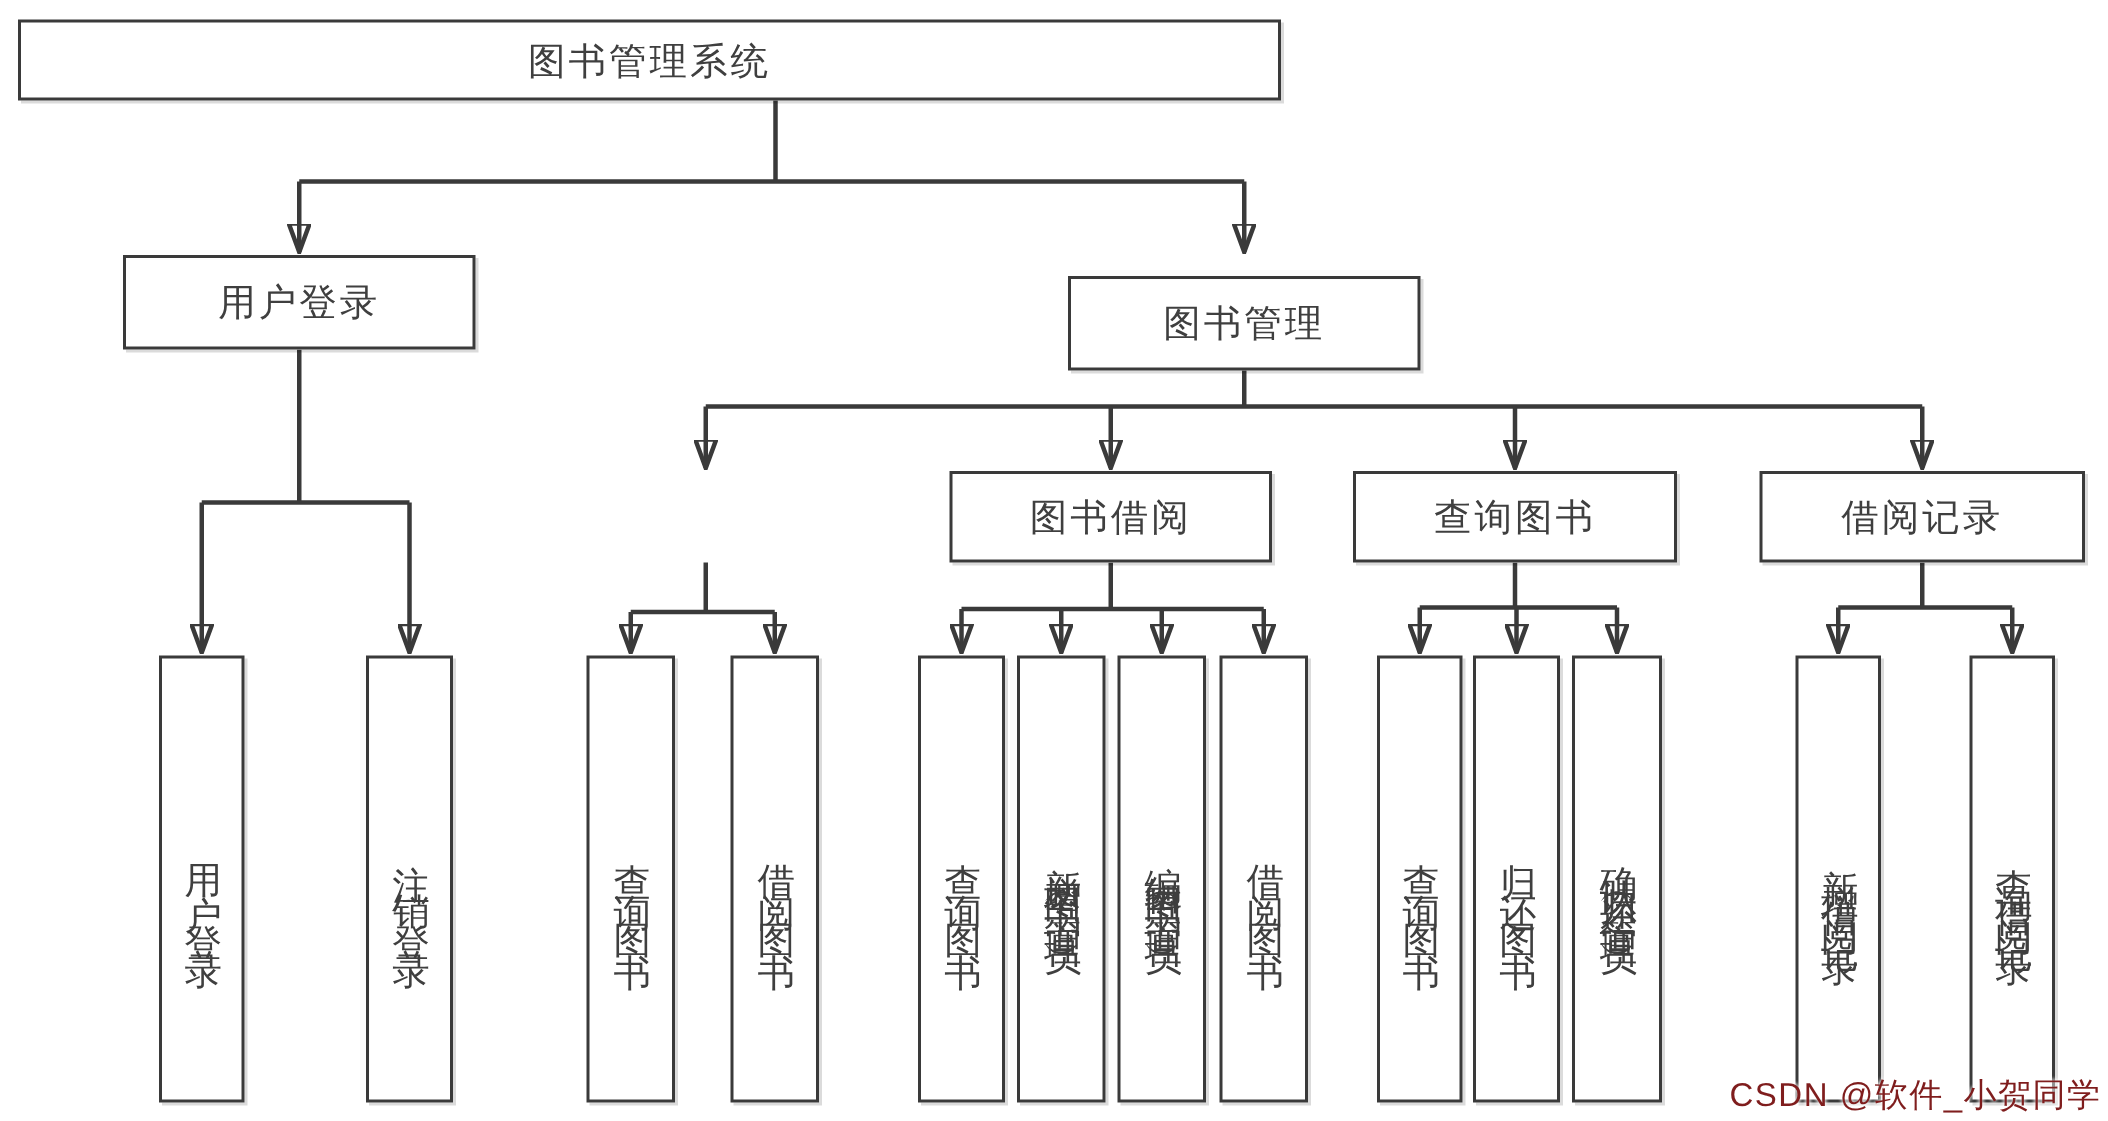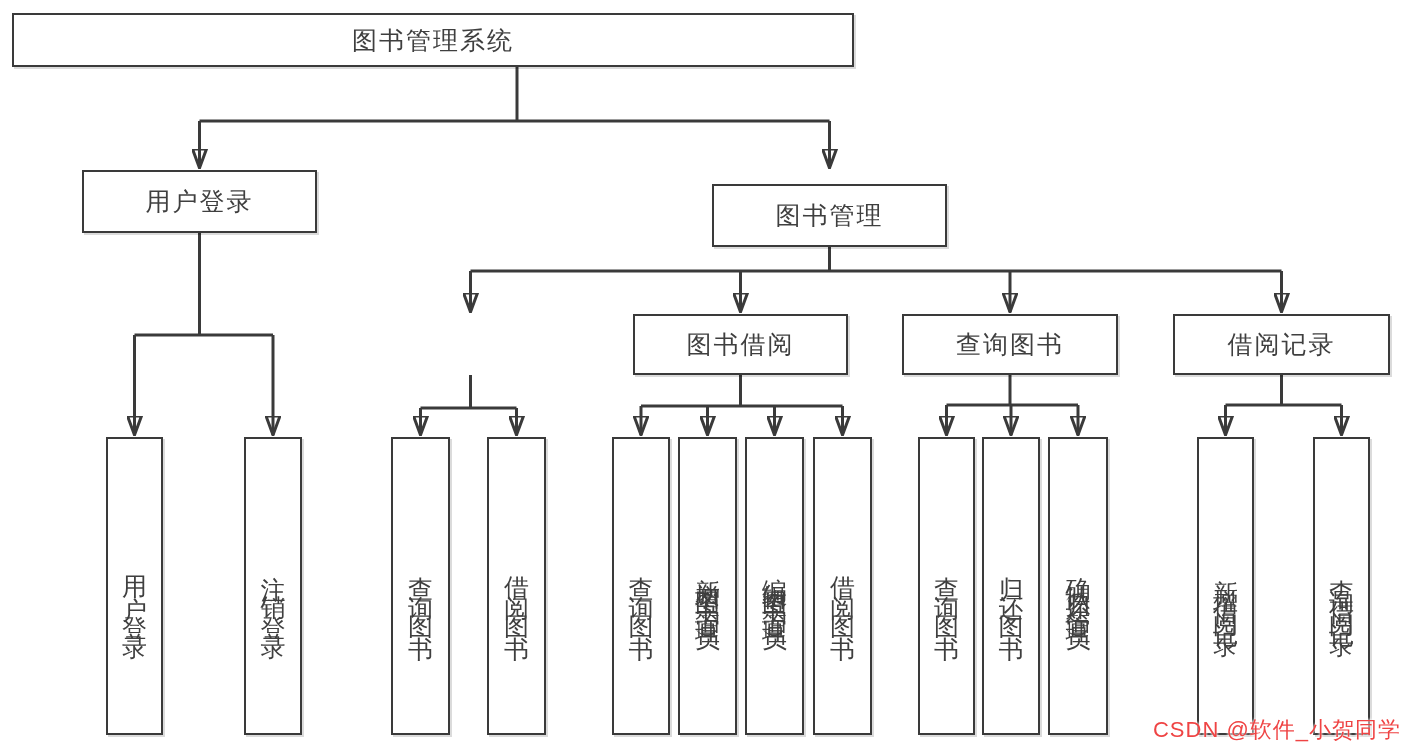--- a/index.html
+++ b/index.html
@@ -36,21 +36,21 @@
   .lf-c4{left:813px;width:59px;}
   .lf-d1{left:918px;width:57px;}
   .lf-d2{left:982px;width:58px;}
   .lf-d3{left:1048px;width:60px;}
   .lf-e1{left:1197px;width:57px;}
   .lf-e2{left:1313px;width:57px;}
   .wires{position:absolute;left:0;top:0;width:1405px;height:747px;pointer-events:none;}
   .wires path,.wires line{stroke:#3a3a3a;stroke-width:3;fill:none;}
   .watermark{
     position:absolute;right:4px;bottom:2px;font-size:22px;letter-spacing:1px;
-    color:#ef4444;text-shadow:0 0 3px #ffffff,0 0 3px #ffffff;
+    color:#7f1d1d;text-shadow:0 0 3px #ffffff,0 0 3px #ffffff;
   }
 </style>
 </head>
 <body>
 
 <div class="stage">
 
   <svg class="wires" viewBox="0 0 1405 747" xmlns="http://www.w3.org/2000/svg">
     <defs>
       <marker id="arrow" markerUnits="userSpaceOnUse" markerWidth="20" markerHeight="16" viewBox="0 0 20 16" refX="19" refY="8" orient="auto">

